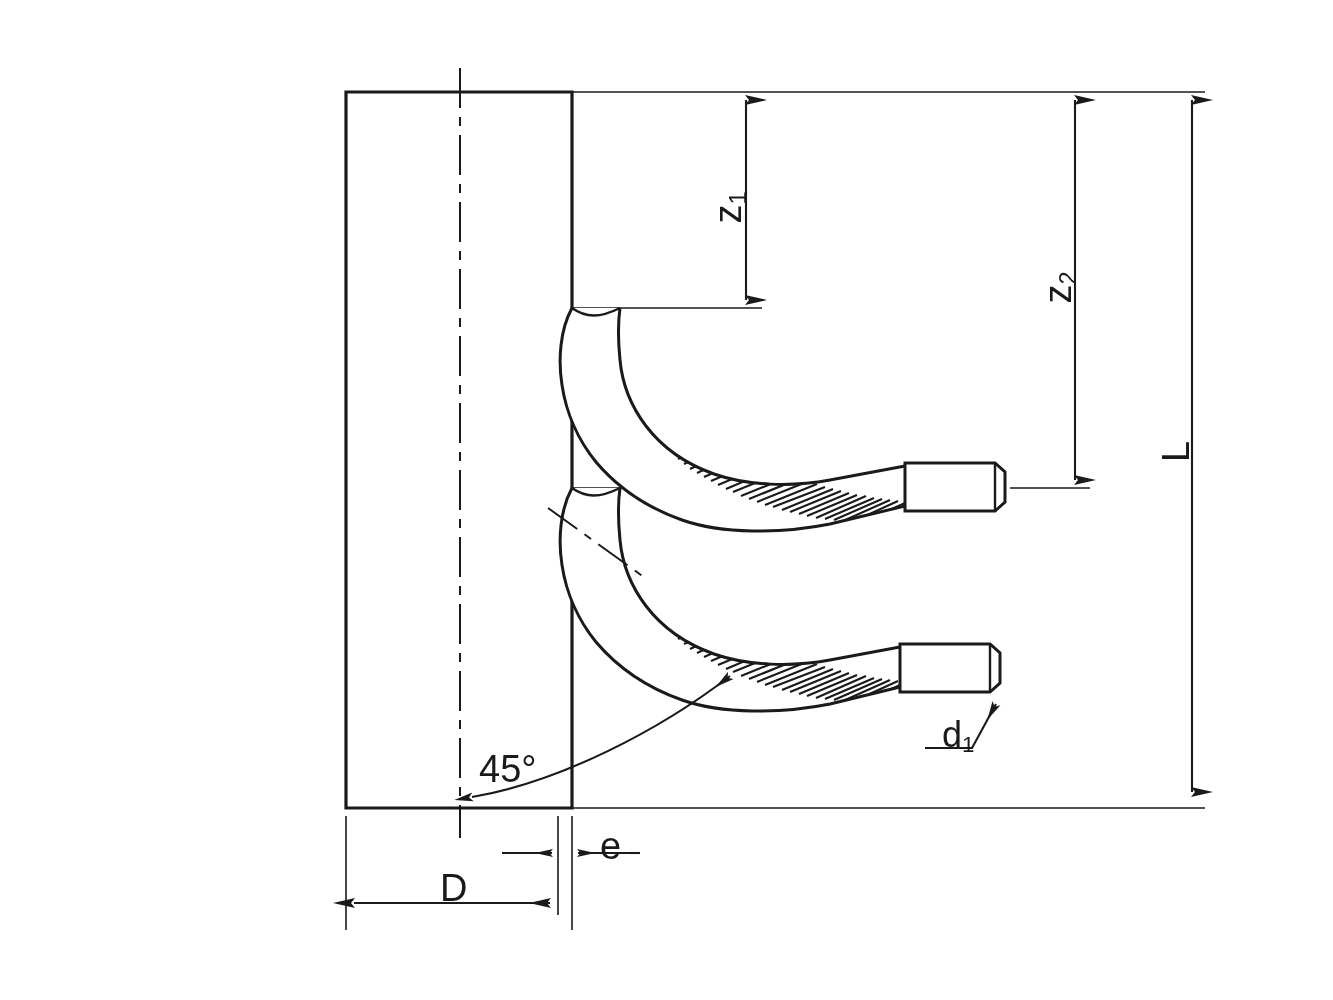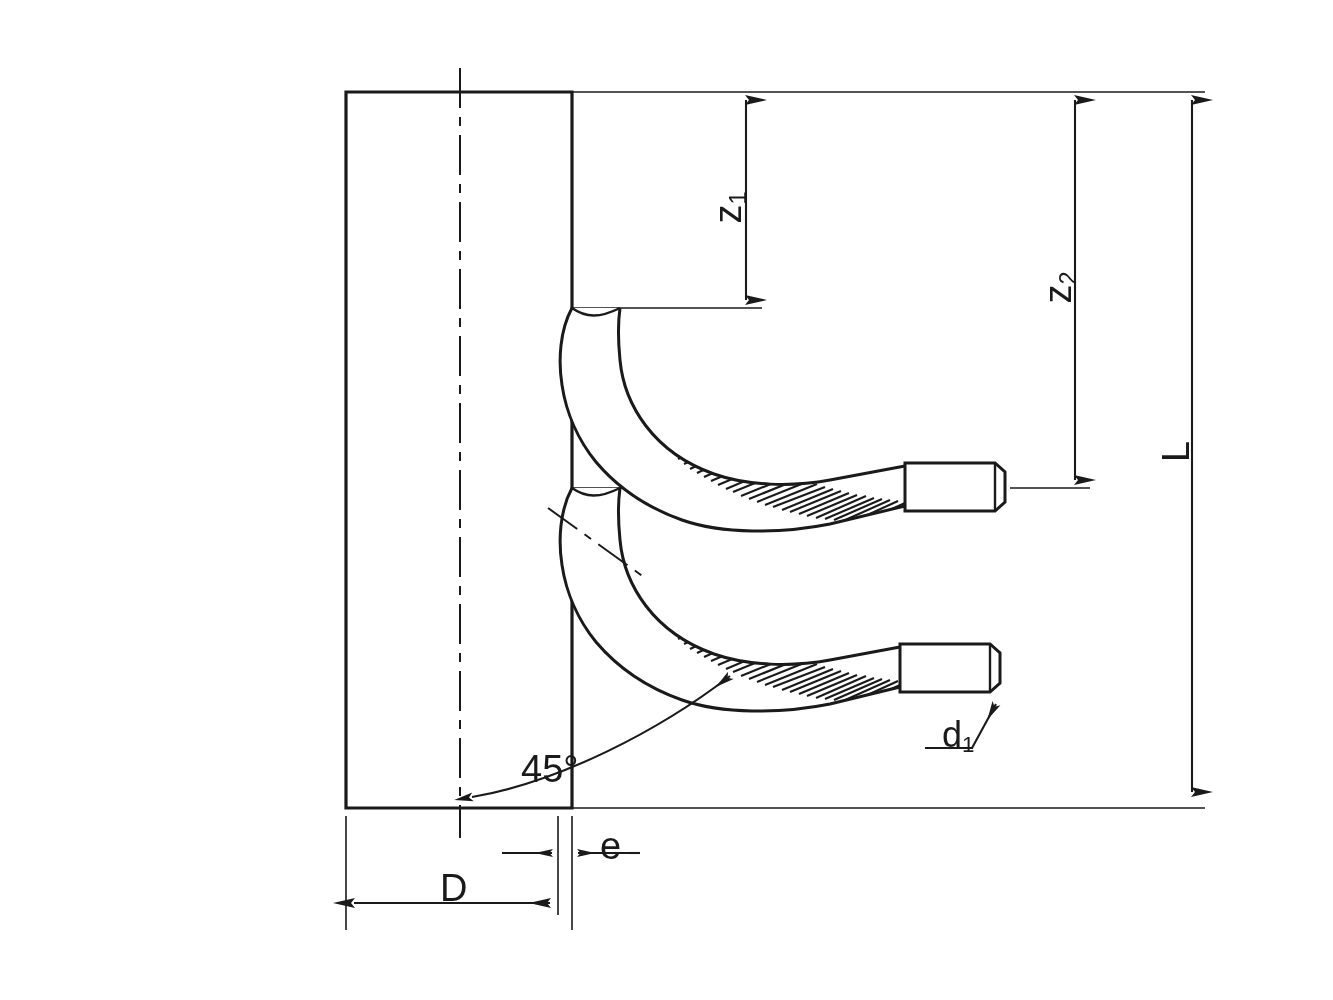--- a/index.html
+++ b/index.html
@@ -342,17 +342,17 @@
   </div>
 
   <div class="lbl big" style="left:440px; top:867px;">
     <span>D</span><span class="sub"></span>
   </div>
 
   <div class="lbl big" style="left:600px; top:825px;">
     <span>e</span><span class="sub"></span>
   </div>
 
-  <div class="lbl big" style="left:521px; top:748px;">
+  <div class="lbl big" style="left:479px; top:748px;">
     <span>45°</span>
   </div>
 
 </div>
 
 </body></html>

